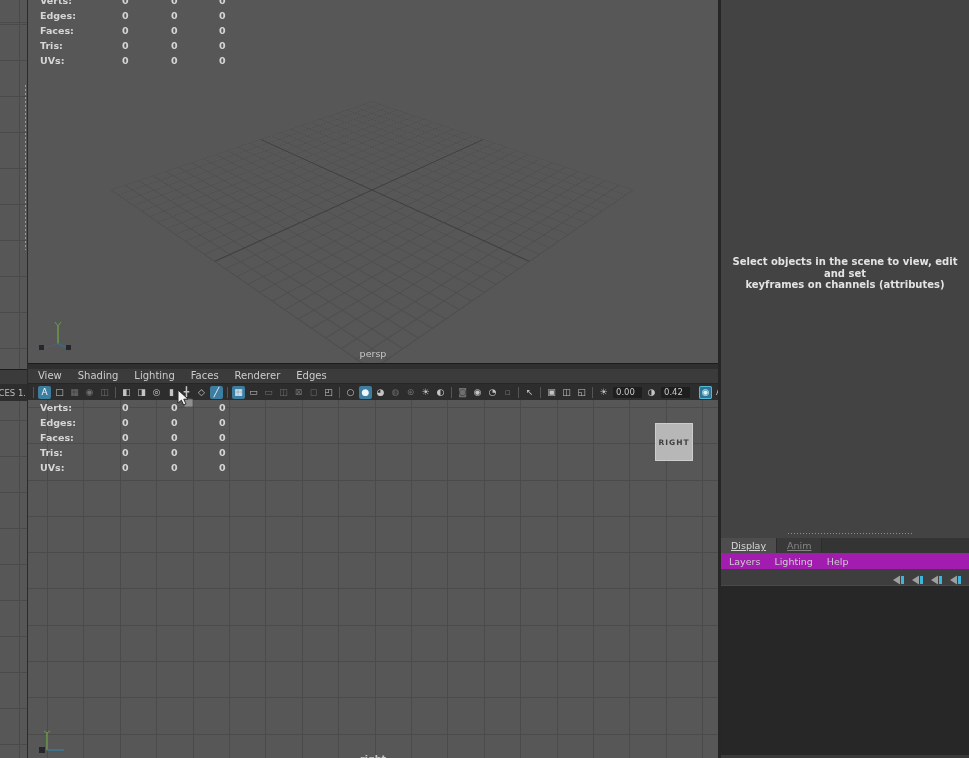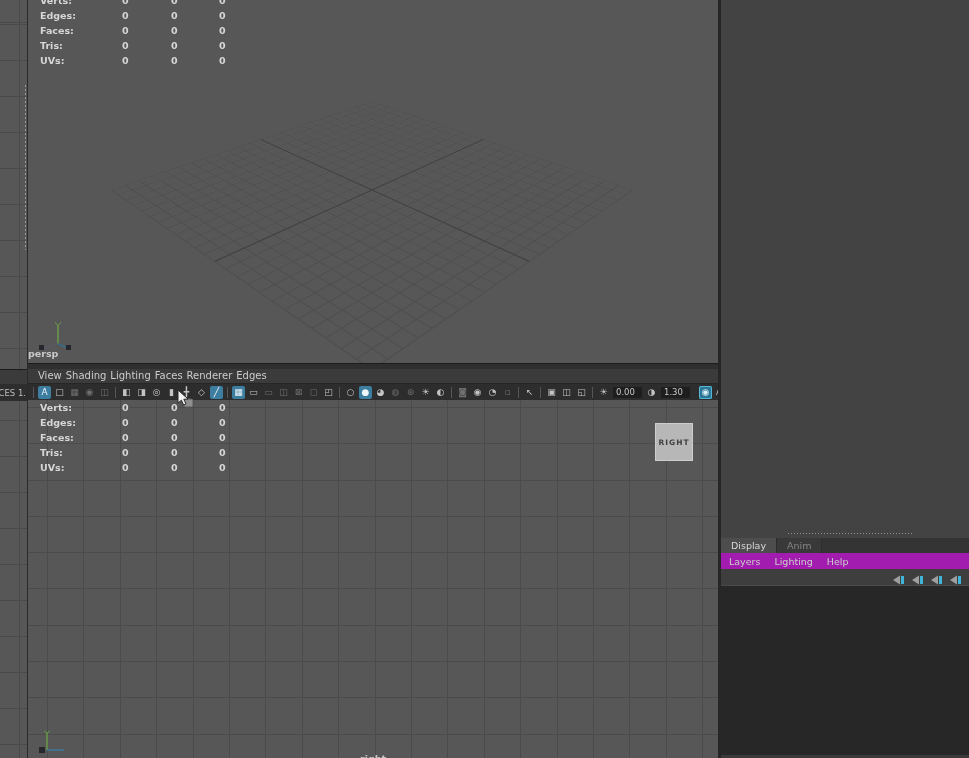--- a/index.html
+++ b/index.html
@@ -25,38 +25,38 @@
   
   .top-viewport{position:absolute;left:28px;top:0;width:690px;height:363px;background:#575757;overflow:hidden;}
   .persp-grid{position:absolute;left:344px;top:190px;width:370px;height:370px;margin:-185px 0 0 -185px;
     background:
       linear-gradient(to right,transparent 184px,#434343 184px,#434343 186px,transparent 186px),
       linear-gradient(to bottom,transparent 184px,#434343 184px,#434343 186px,transparent 186px),
       repeating-linear-gradient(to right,#4d4d4d 0 1px,transparent 1px 15.4px),
       repeating-linear-gradient(to bottom,#4d4d4d 0 1px,transparent 1px 15.4px);
     box-shadow:inset 0 0 0 1px #4d4d4d;
     transform:perspective(680px) rotateX(63deg) rotateZ(45deg);}
-  .vp-label{position:absolute;left:0;right:0;top:348px;text-align:left;
-    font-size:9.5px;font-weight:bold;color:#c8c8c8;}
+  .vp-label{position:absolute;left:0;right:0;top:348px;text-align:center;
+    font-size:9.5px;font-weight:normal;color:#c8c8c8;}
 
   
   .hud{position:absolute;left:0;width:240px;}
   .hud-top{top:-6px;}
   .hud-bottom{top:1px;}
   .hud-row{position:relative;height:15px;}
   .hud-row span{position:absolute;top:1px;font-size:9.5px;font-weight:bold;color:#d6d6d6;white-space:nowrap;}
   .hl{left:12px;} .v0{left:94px;} .v1{left:143px;} .v2{left:191px;}
 
   
   .hsplit{position:absolute;left:28px;top:363px;width:690px;height:6px;background:#2f2f2f;border-top:1px solid #1c1c1c;}
   .vsplit{position:absolute;left:718px;top:0;width:3px;height:758px;background:#262626;}
 
   
   .bottom-panel{position:absolute;left:28px;top:369px;width:690px;height:389px;overflow:hidden;}
-  .menubar{height:14px;background:#3b3b3b;display:flex;align-items:center;gap:4px;padding-left:10px;}
+  .menubar{height:14px;background:#3b3b3b;display:flex;align-items:center;gap:16px;padding-left:10px;}
   .menu-item{font-size:10px;color:#cccccc;line-height:14px;}
   .toolbar{height:17px;background:#2d2d2d;border-top:1px solid #262626;display:flex;align-items:center;padding-left:2px;overflow:hidden;}
   .tb-icon{width:13px;height:13px;margin:0 1px;flex:0 0 auto;display:flex;align-items:center;justify-content:center;
     font-size:9px;line-height:13px;color:#c4c4c4;border-radius:2px;}
   .tb-icon.dim{color:#6f6f6f;}
   .tb-icon.active{background:#3d7da0;color:#eef6fa;}
   .tb-icon.active-glow{background:#2d7795;color:#d8f0f8;box-shadow:inset 0 0 0 1px #55b8d8;}
   .tb-sep{width:1px;height:11px;background:#555;margin:0 3px;flex:0 0 auto;}
   .tb-gap{width:6px;flex:0 0 auto;}
   .tb-field{width:29px;height:11px;background:#1e1e1e;color:#c8c8c8;font-size:8.5px;line-height:11px;
@@ -79,21 +79,21 @@
   .cursor{position:absolute;left:149px;top:21px;z-index:20;}
 
   
   .right-panel{position:absolute;left:721px;top:0;width:248px;height:758px;background:#434343;overflow:hidden;}
   .cb-msg{position:absolute;top:256px;left:0;width:248px;text-align:center;
     font-size:10px;font-weight:bold;color:#e3e3e3;line-height:11.5px;}
   .dotted-handle{position:absolute;top:533px;left:67px;width:124px;height:1px;
     background:repeating-linear-gradient(to right,#909090 0 1px,transparent 1px 3px);}
   .le-tabs{position:absolute;top:538px;left:0;width:248px;height:15px;background:#343434;display:flex;}
   .le-tab{height:15px;line-height:15px;padding:0 10px;font-size:9.5px;color:#858585;background:#393939;
-    border-right:1px solid #2d2d2d;}
+    border-right:1px solid #2d2d2d;text-decoration:underline;}
   .le-tab.active{background:#4d4d4d;color:#d8d8d8;}
   .le-menus{position:absolute;top:553px;left:0;width:264px;height:16px;background:#a21caf;
     display:flex;align-items:center;gap:14px;padding-left:8px;}
   .le-menu{font-size:9.5px;color:#cccccc;}
   .le-iconsrow{position:absolute;top:569px;left:0;width:248px;height:16px;background:#3e3e3e;
     display:flex;align-items:center;justify-content:flex-end;gap:4px;padding-right:6px;}
   .le-icon{width:15px;height:12px;flex:0 0 auto;}
   .le-list{position:absolute;top:585px;left:0;width:248px;height:170px;background:#272727;border-top:1px solid #4a4a4a;}
   .le-bottomstrip{position:absolute;top:755px;left:0;width:248px;height:3px;background:#3a3a3a;}
 </style>
@@ -209,21 +209,21 @@
         <div class="tb-sep"></div>
         <div class="tb-icon normal">↖</div>
         <div class="tb-sep"></div>
         <div class="tb-icon normal">▣</div>
         <div class="tb-icon normal">◫</div>
         <div class="tb-icon normal">◱</div>
         <div class="tb-sep"></div>
         <div class="tb-icon normal">☀</div>
         <div class="tb-field">0.00</div>
         <div class="tb-icon normal">◑</div>
-        <div class="tb-field">1.30</div>
+        <div class="tb-field">0.42</div>
         <div class="tb-gap"></div>
         <div class="tb-icon active-glow">◉</div>
         <div class="tb-label">ACES 1.</div>
       </div>
     <div class="bviewport">
       <div class="hud hud-bottom">
           <div class="hud-row">
             <span class="hl">Verts:</span>
             <span class="v0">0</span>
             <span class="v1">0</span>
@@ -263,20 +263,24 @@
       </svg>
       <div class="bottom-clip-label">right</div>
     </div>
     <svg class="cursor" width="20" height="20">
       <rect x="7" y="9" width="9" height="8" rx="1.5" fill="#8f8f8f" stroke="#5a5a5a" stroke-width="1"></rect>
       <polygon points="1,0 1,13 4.4,10.2 6.6,15 9,13.9 6.8,9.3 11,9" fill="#f2f2f2" stroke="#2a2a2a" stroke-width="1"></polygon>
     </svg>
   </div>
 
   <div class="right-panel">
+    <div class="cb-msg">
+      <div>Select objects in the scene to view, edit and set</div>
+      <div>keyframes on channels (attributes)</div>
+    </div>
     <div class="dotted-handle"></div>
     <div class="le-tabs">
         <div class="le-tab active">Display</div>
         <div class="le-tab">Anim</div>
       </div>
     <div class="le-menus">
         <div class="le-menu">Layers</div>
         <div class="le-menu">Lighting</div>
         <div class="le-menu">Help</div>
       </div>

